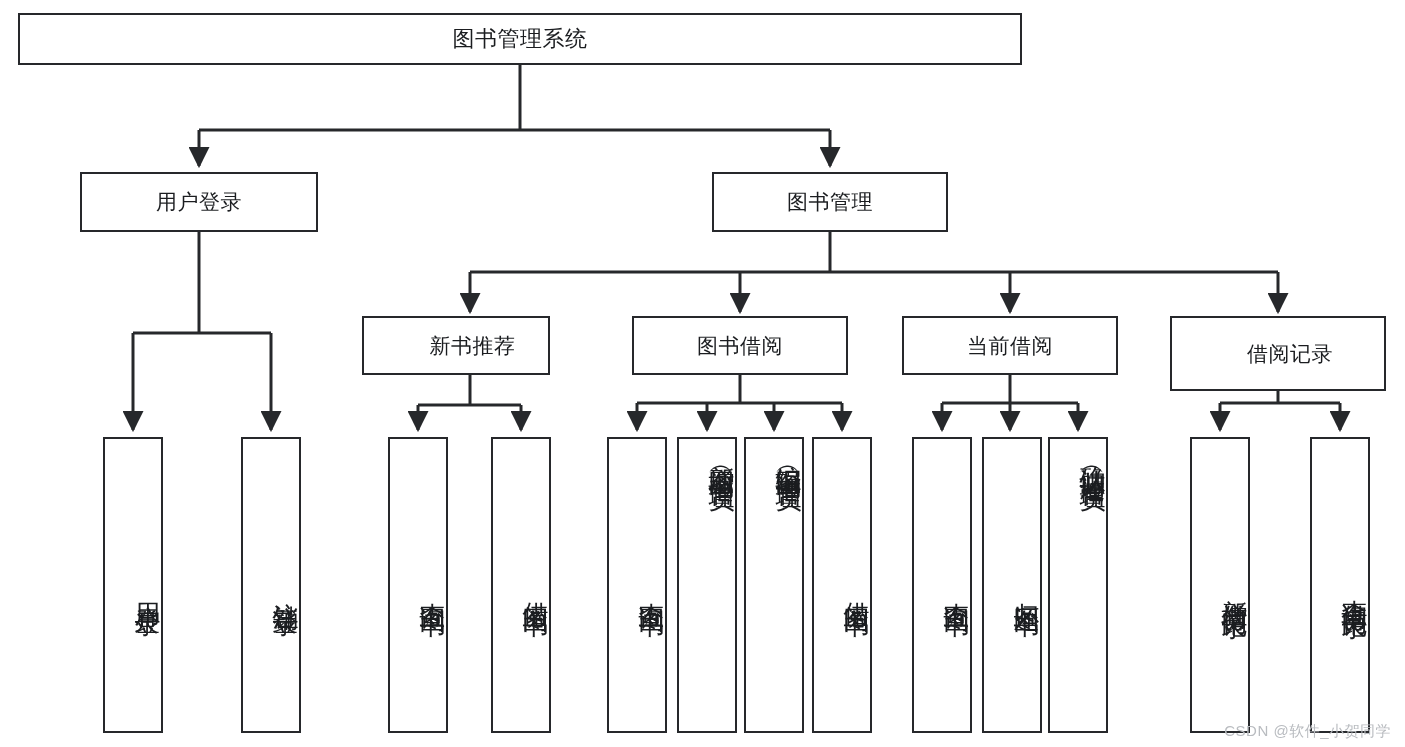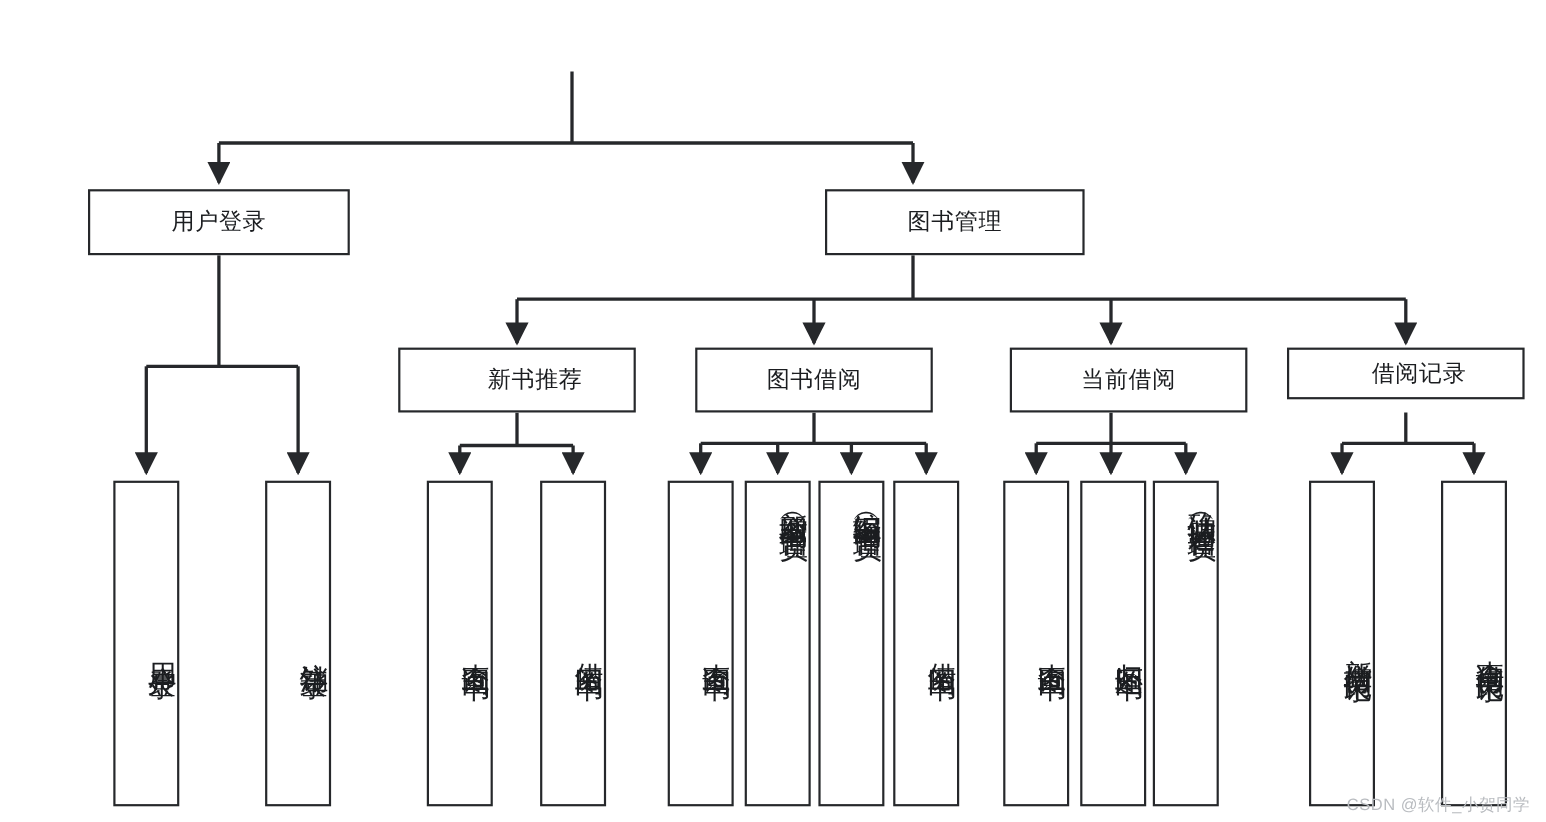--- a/index.html
+++ b/index.html
@@ -122,38 +122,41 @@
       <path d="M 1010 403 L 1010 430" marker-end="url(#arrow)"></path>
       <path d="M 1078 403 L 1078 430" marker-end="url(#arrow)"></path>
 
       <path d="M 1278 375 L 1278 403"></path>
       <path d="M 1220 403 L 1340 403"></path>
       <path d="M 1220 403 L 1220 430" marker-end="url(#arrow)"></path>
       <path d="M 1340 403 L 1340 430" marker-end="url(#arrow)"></path>
     </g>
   </svg>
 
+  <div class="node root horiz" style="left:18px; top:13px; width:1004px; height:52px;">
+    <span class="node-label">图书管理系统</span>
+  </div>
 
   <div class="node horiz" style="left:80px; top:172px; width:238px; height:60px;">
     <span class="node-label">用户登录</span>
   </div>
-  <div class="node horiz" style="left:712px; top:172px; width:236px; height:60px;margin-left:38px;">
+  <div class="node horiz" style="left:712px; top:172px; width:236px; height:60px;">
     <span class="node-label">图书管理</span>
   </div>
 
-  <div class="node horiz" style="left:362px; top:316px; width:216px; height:59px;padding-left:33px;">
+  <div class="node horiz" style="left:362px; top:316px; width:188px; height:59px;padding-left:33px;">
     <span class="node-label">新书推荐</span>
   </div>
   <div class="node horiz" style="left:632px; top:316px; width:216px; height:59px;align-items:center;">
     <span class="node-label">图书借阅</span>
   </div>
-  <div class="node horiz" style="left:902px; top:316px; width:216px; height:59px;margin-left:16px;">
+  <div class="node horiz" style="left:902px; top:316px; width:216px; height:59px;">
     <span class="node-label">当前借阅</span>
   </div>
-  <div class="node horiz" style="left:1170px; top:316px; width:216px; height:47px;padding-left:24px;">
+  <div class="node horiz" style="left:1170px; top:316px; width:216px; height:75px;padding-left:24px;">
     <span class="node-label">借阅记录</span>
   </div>
 
   <div class="node vert mid" style="left:103px; top:437px; width:60px; height:296px;">
     <span class="node-label">用户登录</span>
   </div>
   <div class="node vert mid" style="left:241px; top:437px; width:60px; height:296px;">
     <span class="node-label">注销登录</span>
   </div>
 

